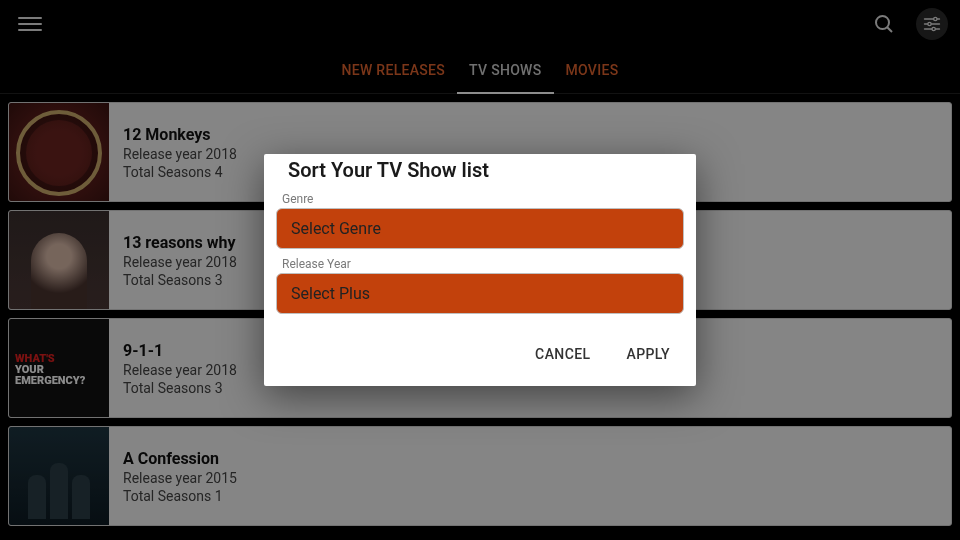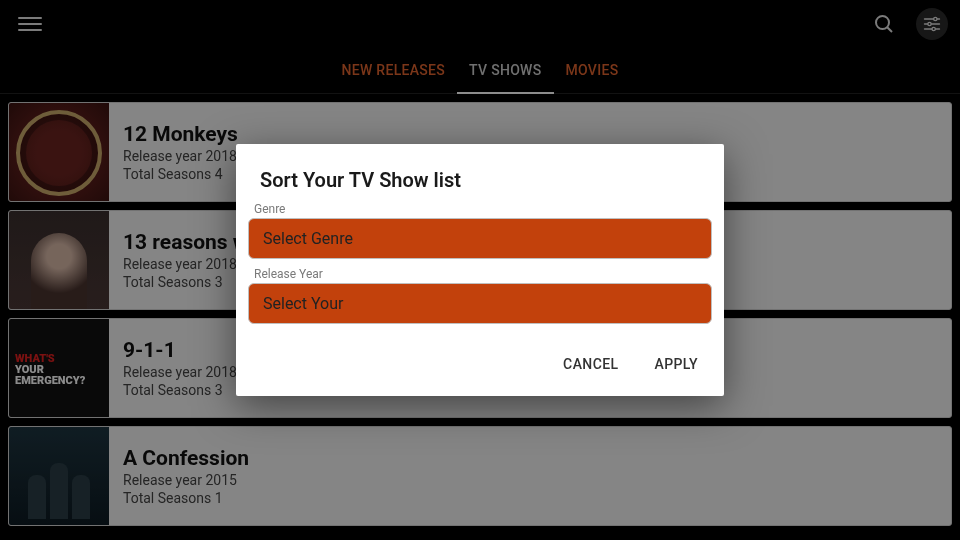--- a/index.html
+++ b/index.html
@@ -15,37 +15,37 @@
   
   .tabs { height: 46px; display: flex; justify-content: center; align-items: center; border-bottom: 1px solid #222; }
   .tab { padding: 0 12px; height: 46px; display: flex; align-items: center; font-size: 14px; font-weight: 500; letter-spacing: 0.3px; color: #888; cursor: pointer; border-bottom: 2px solid transparent; }
   .tab.active { color: #ccc; border-bottom-color: #fff; }
   .tab.accent { color: #e0632e; }
   
   .list { padding: 8px 8px; }
   .card { background: #f3f3f3; border: 1px solid #cfcfcf; border-radius: 3px; margin-bottom: 8px; display: flex; height: 100px; overflow: hidden; }
   .thumb { width: 100px; height: 100px; flex-shrink: 0; background: #333; position: relative; }
   .card-body { padding: 12px 14px; color: #222; display: flex; flex-direction: column; justify-content: center; }
-  .card-title { font-size: 21px; font-weight: 700; color: #111; }
+  .card-title { font-size: 16px; font-weight: 700; color: #111; }
   .card-sub { font-size: 14px; color: #444; margin-top: 2px; }
   
   
   .thumb1 { background: radial-gradient(circle at 50% 50%, #6b2420 30%, #3a1210 100%); display:flex; align-items:center; justify-content:center; }
   .thumb1::after { content:""; width:78px; height:78px; border:4px solid #c9a96a; border-radius:50%; box-shadow: inset 0 0 0 6px rgba(0,0,0,.3); }
   .thumb2 { background: linear-gradient(#3a2f2e,#4a3735); display:flex; align-items:flex-end; justify-content:center; }
   .thumb2::after { content:""; width:56px; height:78px; background: radial-gradient(circle at 50% 30%, #d7b8a7 20%, #4a342f 60%); border-radius: 30px 30px 0 0; }
   .thumb3 { background:#111; display:flex; flex-direction:column; justify-content:center; padding:6px; }
   .thumb3 .t3a { color:#e02020; font-weight:900; font-size:11px; line-height:1; }
   .thumb3 .t3b { color:#fff; font-weight:900; font-size:11px; line-height:1; }
   .thumb4 { background: linear-gradient(#1e3540,#0d1a22); display:flex; align-items:flex-end; justify-content:center; gap:4px; padding-bottom:8px; }
   .thumb4 span { width:18px; height:44px; background:#2a3d46; border-radius:8px 8px 0 0; }
   .thumb4 span:nth-child(2){ height:56px; }
   
   .overlay { position: absolute; inset: 0; background: rgba(0,0,0,0.45); display: flex; align-items: center; justify-content: center; }
-  .dialog { width: 488px; background: #fff; border-radius: 2px; box-shadow: 0 10px 40px rgba(0,0,0,.5); padding: 24px 0 8px; }
+  .dialog { width: 432px; background: #fff; border-radius: 2px; box-shadow: 0 10px 40px rgba(0,0,0,.5); padding: 4px 0 8px; }
   .dialog-title { font-size: 20px; font-weight: 600; color: #1a1a1a; padding: 0 24px 10px; }
   .field-group { padding: 0 12px 8px; }
   .field-label { font-size: 12px; color: #7a7a7a; margin-bottom: 2px; padding-left: 6px; }
   .select { border: 1px solid #bfbfbf; border-radius: 6px; padding: 10px 14px; font-size: 16px; color: #222; background: #c2410c; cursor: pointer; }
   .dialog-actions { display: flex; justify-content: flex-end; gap: 32px; padding: 18px 24px 10px; }
   .dialog-btn { background: none; border: none; font-size: 14px; font-weight: 500; letter-spacing: 0.4px; color: #333; cursor: pointer; padding: 6px 2px; }
 </style>
 </head>
 <body>
 
@@ -125,20 +125,20 @@
 
 <div class="overlay">
   <div class="dialog">
     <div class="dialog-title">Sort Your TV Show list</div>
     <div class="field-group">
       <div class="field-label">Genre</div>
       <div class="select">Select Genre</div>
     </div>
     <div class="field-group">
       <div class="field-label">Release Year</div>
-      <div class="select">Select Your</div>
+      <div class="select">Select Plus</div>
     </div>
     <div class="dialog-actions">
       <button class="dialog-btn">CANCEL</button>
       <button class="dialog-btn">APPLY</button>
     </div>
   </div>
 </div>
 
 </body></html>

